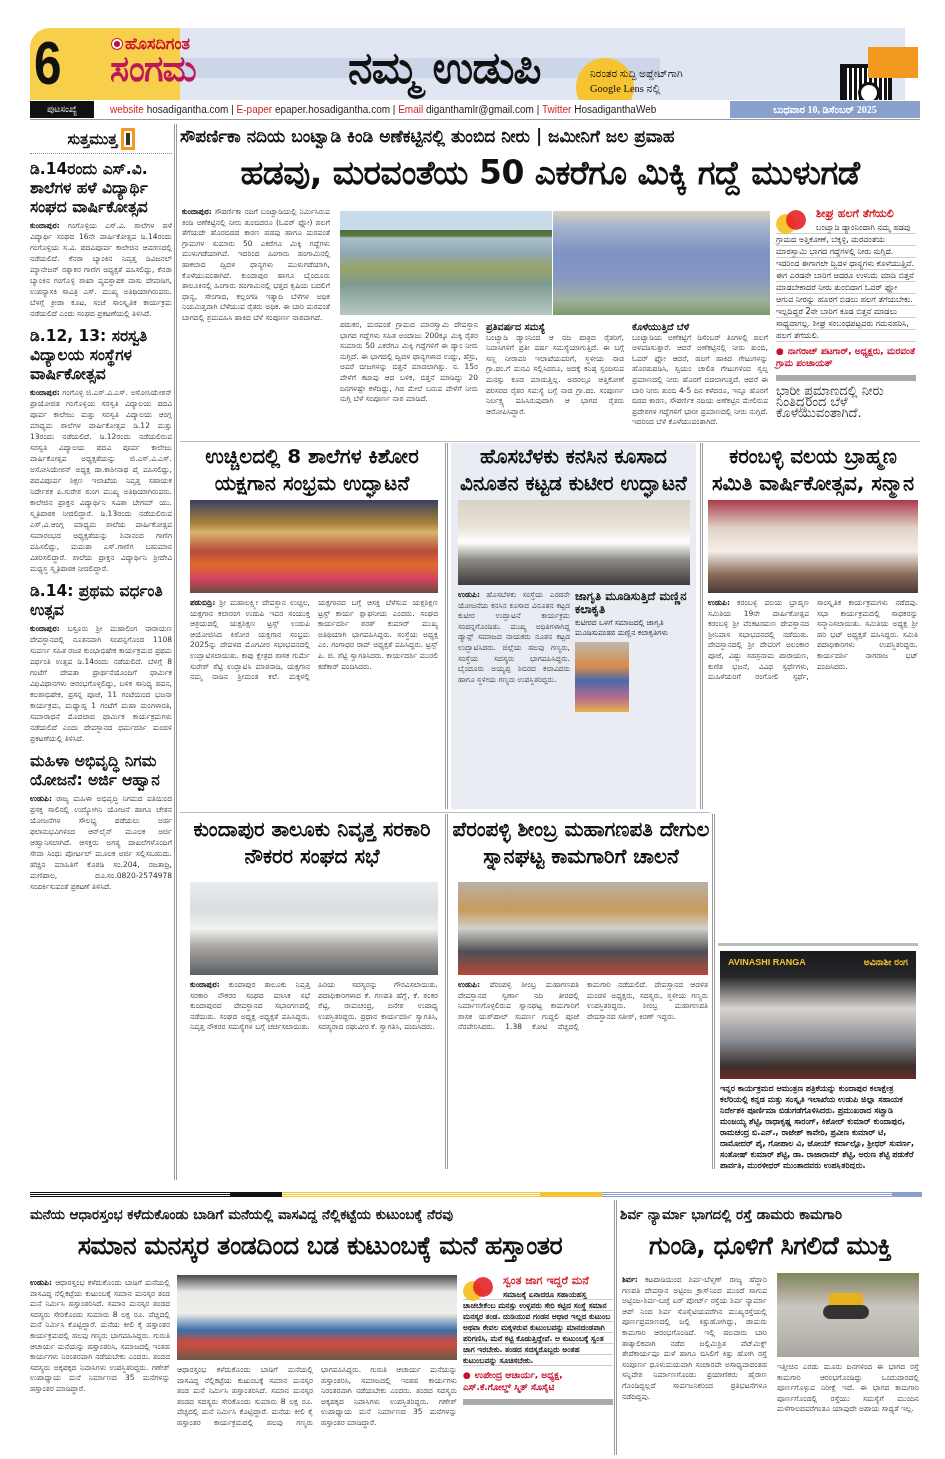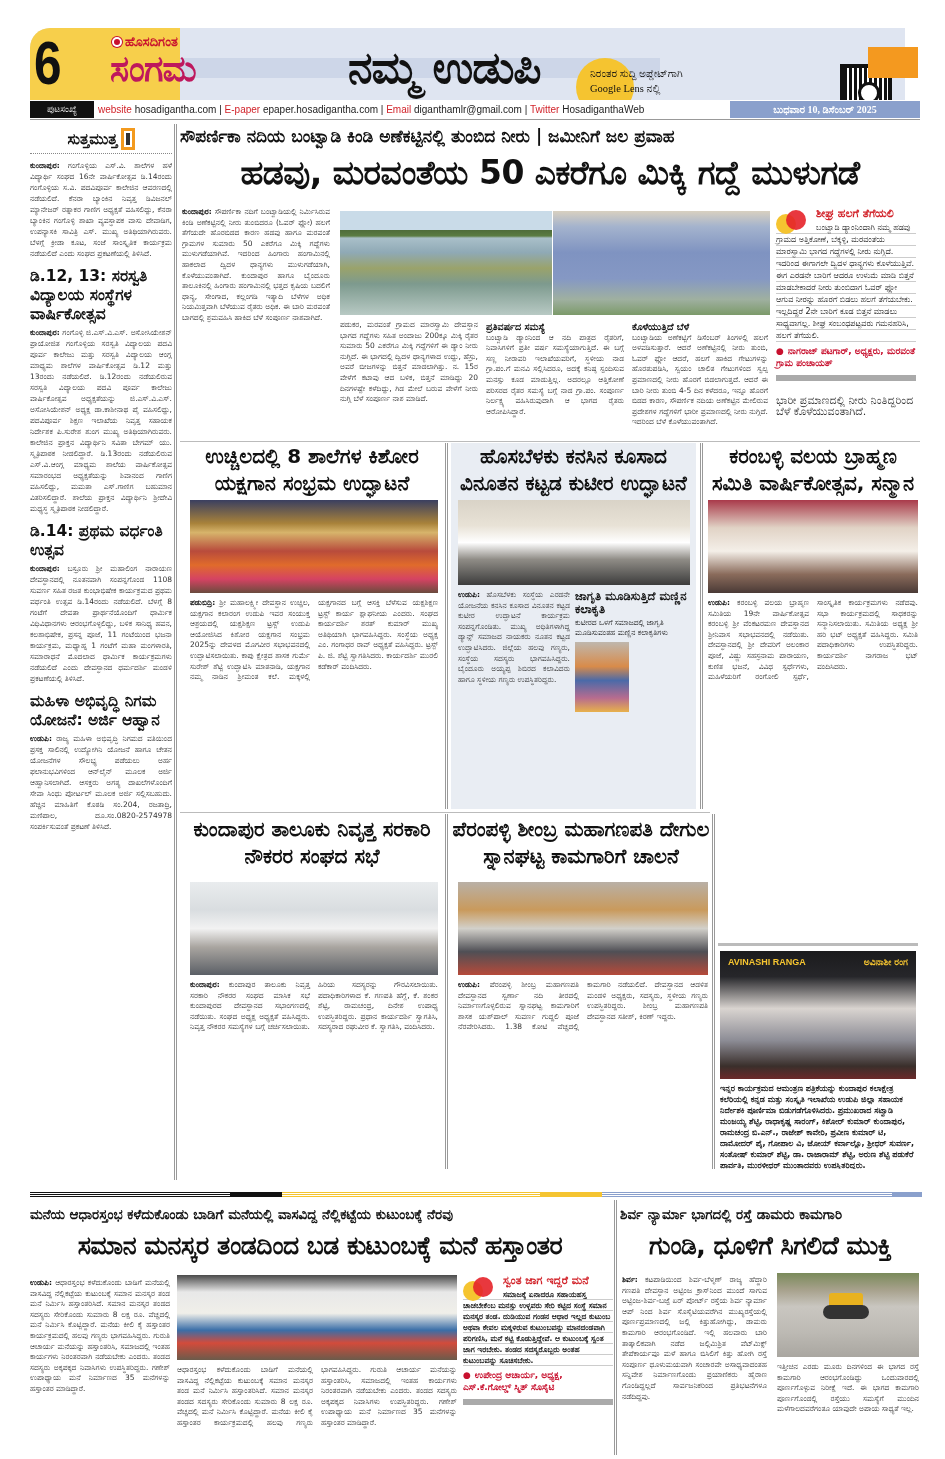--- a/index.html
+++ b/index.html
@@ -4,35 +4,35 @@
 <style>
   * { box-sizing: border-box; margin: 0; padding: 0; }
   html, body { width: 945px; height: 1459px; background: #ffffff; overflow: hidden; }
   body { font-family: "DejaVu Sans", sans-serif; color: #111; position: relative; }
 
   
   .masthead { position: absolute; left: 30px; top: 28px; width: 875px; height: 72px; background: #dfe5f1; border-radius: 20px 0 0 0; overflow: hidden; }
   .mast-yellow { position: absolute; left: 0; top: 0; width: 150px; height: 72px; background: #f7cf4b; }
   .mast-band { position: absolute; left: 150px; top: 30px; width: 480px; height: 20px; background: #cdd6e8; }
   .page-no { position: absolute; left: 4px; top: 2px; font-family: "Liberation Sans", sans-serif; font-weight: bold; font-size: 62px; line-height: 66px; color: #111; transform: scaleX(0.8); transform-origin: left; }
-  .brand-top { position: absolute; left: 82px; top: 6px; font-size: 13px; font-weight: bold; color: #c8102e; display: flex; align-items: center; gap: 3px; }
+  .brand-top { position: absolute; left: 82px; top: 6px; font-size: 16px; font-weight: bold; color: #c8102e; display: flex; align-items: center; gap: 3px; }
   .brand-dot { width: 10px; height: 10px; border-radius: 50%; background: #c8102e; display: inline-block; border: 2px solid #fff; box-shadow: 0 0 0 1px #c8102e; }
   .brand-main { position: absolute; left: 80px; top: 20px; font-size: 36px; font-weight: bold; color: #be185d; letter-spacing: -1px; }
   .section-title { position: absolute; left: 318px; top: 14px; font-size: 44px; font-weight: bold; color: #111; letter-spacing: -1px; }
   .sun { position: absolute; left: 546px; top: 30px; width: 58px; height: 58px; border-radius: 50%; background: #f5c430; }
   .qr-text { position: absolute; left: 560px; top: 38px; width: 245px; font-family: "Liberation Serif", serif; font-size: 10.5px; line-height: 15px; color: #111; }
   .qr-code { position: absolute; left: 810px; top: 36px; width: 52px; height: 52px; background:
       repeating-linear-gradient(90deg, #111 0 3px, #fff 3px 5px),
       #fff; border: 4px solid #111; }
   .qr-code::after { content: ""; position: absolute; left: 14px; top: 14px; width: 16px; height: 16px; background: #fff; border: 3px solid #111; border-radius: 50%; }
   .orange-block { position: absolute; left: 868px; top: 47px; width: 50px; height: 31px; background: #f4991f; }
 
   .infobar { position: absolute; left: 30px; top: 101px; width: 890px; height: 17px; display: flex; font-size: 10px; line-height: 17px; }
   .infobar .tag { background: #111; color: #fff; width: 64px; text-align: center; font-size: 9px; }
-  .infobar .links { flex: 1; padding-left: 4px; color: #222; white-space: nowrap; overflow: hidden; font-family: "Liberation Sans", sans-serif; }
+  .infobar .links { flex: 1; padding-left: 16px; color: #222; white-space: nowrap; overflow: hidden; font-family: "Liberation Sans", sans-serif; }
   .infobar .links .k { color: #d2232a; }
   .infobar .date { width: 190px; background: #8aa0cc; color: #fff; text-align: center; font-family: "Liberation Serif", serif; font-weight: bold; }
   .rule-top { position: absolute; left: 30px; top: 119px; width: 890px; height: 1px; background: #999; }
 
   
   .leftcol { position: absolute; left: 30px; top: 124px; width: 142px; height: 1060px; overflow: hidden; }
   .vrule { position: absolute; width: 3px; border-left: 1px solid #999; border-right: 1px solid #999; }
   .sm-head { display: flex; align-items: center; justify-content: center; gap: 3px; font-size: 15px; font-weight: bold; height: 30px; border-bottom: 1px dotted #888; margin-bottom: 6px; }
   .sm-door { width: 14px; height: 22px; border: 3px solid #f39a1e; background: #fff; position: relative; }
   .sm-door::after { content: ""; position: absolute; left: 2px; top: 2px; width: 4px; height: 12px; background: #333; }
@@ -102,20 +102,21 @@
 </div>
 <div class="rule-top"></div>
 
 <div class="vrule" style="left:174px; top:124px; height:1056px;"></div>
 <div class="leftcol">
   <div class="sm-head">
     <span>ಸುತ್ತಮುತ್ತ</span>
     <span class="sm-door"></span>
   </div>
 
+  <div class="lc-title">ಡಿ.14ರಂದು ಎಸ್.ವಿ. ಶಾಲೆಗಳ ಹಳೆ ವಿದ್ಯಾರ್ಥಿ ಸಂಘದ ವಾರ್ಷಿಕೋತ್ಸವ</div>
   <div class="lc-body"><b>ಕುಂದಾಪುರ:</b> <span>ಗಂಗೊಳ್ಳಿಯ ಎಸ್.ವಿ. ಶಾಲೆಗಳ ಹಳೆ ವಿದ್ಯಾರ್ಥಿ ಸಂಘದ 16ನೇ ವಾರ್ಷಿಕೋತ್ಸವ ಡಿ.14ರಂದು ಗಂಗೊಳ್ಳಿಯ ಸ.ವಿ. ಪದವಿಪೂರ್ವ ಕಾಲೇಜಿನ ಆವರಣದಲ್ಲಿ ನಡೆಯಲಿದೆ. ಕೆನರಾ ಬ್ಯಾಂಕಿನ ನಿವೃತ್ತ ಡಿವಿಜನಲ್ ಮ್ಯಾನೇಜರ್ ರತ್ನಾಕರ ಗಾಣಿಗ ಅಧ್ಯಕ್ಷತೆ ವಹಿಸಲಿದ್ದು, ಕೆನರಾ ಬ್ಯಾಂಕಿನ ಗಂಗೊಳ್ಳಿ ಶಾಖಾ ವ್ಯವಸ್ಥಾಪಕ ವಾಸು ದೇವಾಡಿಗ, ಉಪನ್ಯಾಸಕಿ ಸಾವಿತ್ರಿ ಎಸ್. ಮುಖ್ಯ ಅತಿಥಿಯಾಗಿರುವರು. ಬೆಳಗ್ಗೆ ಕ್ರೀಡಾ ಕೂಟ, ಸಂಜೆ ಸಾಂಸ್ಕೃತಿಕ ಕಾರ್ಯಕ್ರಮ ನಡೆಯಲಿದೆ ಎಂದು ಸಂಘದ ಪ್ರಕಟಣೆಯಲ್ಲಿ ತಿಳಿಸಿದೆ.</span></div>
 
   <div class="lc-title">ಡಿ.12, 13: ಸರಸ್ವತಿ ವಿದ್ಯಾಲಯ ಸಂಸ್ಥೆಗಳ ವಾರ್ಷಿಕೋತ್ಸವ</div>
   <div class="lc-body"><b>ಕುಂದಾಪುರ:</b> <span>ಗಂಗೊಳ್ಳಿ ಜಿ.ಎಸ್.ವಿ.ಎಸ್. ಅಸೋಸಿಯೇಶನ್ ಪ್ರಾಯೋಜಿತ ಗಂಗೊಳ್ಳಿಯ ಸರಸ್ವತಿ ವಿದ್ಯಾಲಯ ಪದವಿ ಪೂರ್ವ ಕಾಲೇಜು ಮತ್ತು ಸರಸ್ವತಿ ವಿದ್ಯಾಲಯ ಆಂಗ್ಲ ಮಾಧ್ಯಮ ಶಾಲೆಗಳ ವಾರ್ಷಿಕೋತ್ಸವ ಡಿ.12 ಮತ್ತು 13ರಂದು ನಡೆಯಲಿದೆ. ಡಿ.12ರಂದು ನಡೆಯಲಿರುವ ಸರಸ್ವತಿ ವಿದ್ಯಾಲಯ ಪದವಿ ಪೂರ್ವ ಕಾಲೇಜು ವಾರ್ಷಿಕೋತ್ಸವ ಅಧ್ಯಕ್ಷತೆಯನ್ನು ಜಿ.ಎಸ್.ವಿ.ಎಸ್. ಅಸೋಸಿಯೇಶನ್ ಅಧ್ಯಕ್ಷ ಡಾ.ಕಾಶೀನಾಥ ಪೈ ವಹಿಸಲಿದ್ದು, ಪದವಿಪೂರ್ವ ಶಿಕ್ಷಣ ಇಲಾಖೆಯ ನಿವೃತ್ತ ಸಹಾಯಕ ನಿರ್ದೇಶಕ ಪಿ.ಸುರೇಶ ಶುಂಗ ಮುಖ್ಯ ಅತಿಥಿಯಾಗಿರುವರು. ಕಾಲೇಜಿನ ಪ್ರಾಕ್ತನ ವಿದ್ಯಾರ್ಥಿನಿ ಸವಿತಾ ಬೇಗಮ್ ಯು. ಸ್ಮೃತಿಪಾಠಕ ನೀಡಲಿದ್ದಾರೆ. ಡಿ.13ರಂದು ನಡೆಯಲಿರುವ ಎಸ್.ವಿ.ಆಂಗ್ಲ ಮಾಧ್ಯಮ ಶಾಲೆಯ ವಾರ್ಷಿಕೋತ್ಸವ ಸಮಾರಂಭದ ಅಧ್ಯಕ್ಷತೆಯನ್ನು ಶಿವಾನಂದ ಗಾಣಿಗ ವಹಿಸಲಿದ್ದು, ಮಮತಾ ಎಸ್.ಗಾಣಿಗ ಬಹುಮಾನ ವಿತರಿಸಲಿದ್ದಾರೆ. ಶಾಲೆಯ ಪ್ರಾಕ್ತನ ವಿದ್ಯಾರ್ಥಿನಿ ಶ್ರೀದೇವಿ ಮಧ್ಯಸ್ಥ ಸ್ಮೃತಿಪಾಠಕ ನೀಡಲಿದ್ದಾರೆ.</span></div>
 
   <div class="lc-title">ಡಿ.14: ಪ್ರಥಮ ವರ್ಧಂತಿ ಉತ್ಸವ</div>
   <div class="lc-body"><b>ಕುಂದಾಪುರ:</b> <span>ಬಸ್ರೂರು ಶ್ರೀ ಮಹಾಲಿಂಗ ನಾರಾಯಣ ದೇವಸ್ಥಾನದಲ್ಲಿ ನೂತನವಾಗಿ ಸಂಪನ್ನಗೊಂಡ 1108 ಸುವರ್ಣ ಸಹಿತ ರಜತ ಕುಂಭಾಭಿಷೇಕ ಕಾರ್ಯಕ್ರಮದ ಪ್ರಥಮ ವರ್ಧಂತಿ ಉತ್ಸವ ಡಿ.14ರಂದು ನಡೆಯಲಿದೆ. ಬೆಳಗ್ಗೆ 8 ಗಂಟೆಗೆ ದೇವತಾ ಪ್ರಾರ್ಥನೆಯೊಂದಿಗೆ ಧಾರ್ಮಿಕ ವಿಧಿವಿಧಾನಗಳು ಆರಂಭಗೊಳ್ಳಲಿದ್ದು, ಬಳಿಕ ಸಾನಿಧ್ಯ ಹವನ, ಕಲಶಾಭಿಷೇಕ, ಪ್ರಸನ್ನ ಪೂಜೆ, 11 ಗಂಟೆಯಿಂದ ಭಜನಾ ಕಾರ್ಯಕ್ರಮ, ಮಧ್ಯಾಹ್ನ 1 ಗಂಟೆಗೆ ಮಹಾ ಮಂಗಳಾರತಿ, ಸಮಾರಾಧನೆ ಮೊದಲಾದ ಧಾರ್ಮಿಕ ಕಾರ್ಯಕ್ರಮಗಳು ನಡೆಯಲಿದೆ ಎಂದು ದೇವಸ್ಥಾನದ ಧರ್ಮದರ್ಶಿ ಮಂಡಳಿ ಪ್ರಕಟಣೆಯಲ್ಲಿ ತಿಳಿಸಿದೆ.</span></div>
 
   <div class="lc-title">ಮಹಿಳಾ ಅಭಿವೃದ್ಧಿ ನಿಗಮ ಯೋಜನೆ: ಅರ್ಜಿ ಆಹ್ವಾನ</div>
   <div class="lc-body"><b>ಉಡುಪಿ:</b> <span>ರಾಜ್ಯ ಮಹಿಳಾ ಅಭಿವೃದ್ಧಿ ನಿಗಮದ ವತಿಯಿಂದ ಪ್ರಸಕ್ತ ಸಾಲಿನಲ್ಲಿ ಉದ್ಯೋಗಿನಿ ಯೋಜನೆ ಹಾಗೂ ಚೇತನ ಯೋಜನೆಗಳ ಸೌಲಭ್ಯ ಪಡೆಯಲು ಅರ್ಹ ಫಲಾನುಭವಿಗಳಿಂದ ಆನ್‌ಲೈನ್ ಮೂಲಕ ಅರ್ಜಿ ಆಹ್ವಾನಿಸಲಾಗಿದೆ. ಆಸಕ್ತರು ಅಗತ್ಯ ದಾಖಲೆಗಳೊಂದಿಗೆ ಸೇವಾ ಸಿಂಧು ಪೋರ್ಟಲ್ ಮೂಲಕ ಅರ್ಜಿ ಸಲ್ಲಿಸಬಹುದು. ಹೆಚ್ಚಿನ ಮಾಹಿತಿಗೆ ಕೊಠಡಿ ಸಂ.204, ರಜತಾದ್ರಿ, ಮಣಿಪಾಲ, ದೂ.ಸಂ.0820-2574978 ಸಂಪರ್ಕಿಸುವಂತೆ ಪ್ರಕಟಣೆ ತಿಳಿಸಿದೆ.</span></div>
@@ -145,21 +146,21 @@
 
 <div class="quote" style="left:776px; top:208px; width:140px;">
   <div class="qmark">
       <span style="left:0; top:4px; background:#f5c430;"></span>
       <span style="left:10px; top:0; background:#e52229; opacity:.9;"></span>
     </div>
   <div class="qtitle">ಶೀಘ್ರ ಹಲಗೆ ತೆಗೆಯಲಿ</div>
   <div style="padding-left:0; margin-top:2px; background: repeating-linear-gradient(180deg, transparent 0 11px, #ccc 11px 12px); text-indent:40px;">ಬಂಟ್ವಾಡಿ ಡ್ಯಾಂನಿಂದಾಗಿ ನಮ್ಮ ಹಡವು ಗ್ರಾಮದ ಅತ್ತಿಕೋಣೆ, ಬೆಕ್ಕಳ್ಳಿ, ಮರವಂತೆಯ ಮಾರಸ್ವಾಮಿ ಭಾಗದ ಗದ್ದೆಗಳಲ್ಲಿ ನೀರು ನುಗ್ಗಿದೆ. ಇದರಿಂದ ಈಗಾಗಲೇ ದ್ವಿದಳ ಧಾನ್ಯಗಳು ಕೊಳೆಯುತ್ತಿವೆ. ಈಗ ಎರಡನೇ ಬಾರಿಗೆ ಆದರೂ ಉಳುಮೆ ಮಾಡಿ ಬಿತ್ತನೆ ಮಾಡಬೇಕಾದರೆ ನೀರು ತುಂಬಿದಾಗ ಓವರ್ ಫ್ಲೋ ಆಗುವ ನೀರನ್ನು ಹೊರಗೆ ಬಿಡಲು ಹಲಗೆ ತೆಗೆಯಬೇಕು. ಇಲ್ಲದಿದ್ದರೆ 2ನೇ ಬಾರಿಗೆ ಕೂಡ ಬಿತ್ತನೆ ಮಾಡಲು ಸಾಧ್ಯವಾಗಲ್ಲ. ಶೀಘ್ರ ಸಂಬಂಧಪಟ್ಟವರು ಗಮನಹರಿಸಿ, ಹಲಗೆ ತೆಗೆಯಲಿ.</div>
   <div class="qauthor">ನಾಗರಾಜ್ ಪಟಗಾರ್, ಅಧ್ಯಕ್ಷರು, ಮರವಂತೆ ಗ್ರಾಮ ಪಂಚಾಯತ್</div>
   <div class="qbar"></div>
-  <div style="font-size:11px; line-height:11px; color:#333; margin-top:14px;">ಭಾರೀ ಪ್ರಮಾಣದಲ್ಲಿ ನೀರು ನಿಂತಿದ್ದರಿಂದ ಬೆಳೆ ಕೊಳೆಯುವಂತಾಗಿದೆ.</div>
+  <div style="font-size:13px; line-height:11px; color:#333; margin-top:4px;">ಭಾರೀ ಪ್ರಮಾಣದಲ್ಲಿ ನೀರು ನಿಂತಿದ್ದರಿಂದ ಬೆಳೆ ಕೊಳೆಯುವಂತಾಗಿದೆ.</div>
 </div>
 
 <div class="hrule" style="left:180px; top:441px; width:740px;"></div>
 
 <div class="vrule" style="left:445px; top:443px; height:366px;"></div>
 <div class="vrule" style="left:700px; top:443px; height:366px;"></div>
 
 <div class="panel-head" style="left:183px; top:443px; width:258px;">ಉಚ್ಚಿಲದಲ್ಲಿ 8 ಶಾಲೆಗಳ ಕಿಶೋರ ಯಕ್ಷಗಾನ ಸಂಭ್ರಮ ಉದ್ಘಾಟನೆ</div>
 <div class="photo" style="left:190px; top:500px; width:248px; height:93px; background: linear-gradient(180deg, #3a3f60 0%, #a8823a 25%, #d7b46b 35%, #b84b3c 55%, #e06b2b 70%, #d54363 85%, #6a4b3d 100%);"></div>
 <div class="body" style="left:190px; top:598px; width:248px; height:210px; column-count:2; column-gap:8px;">

